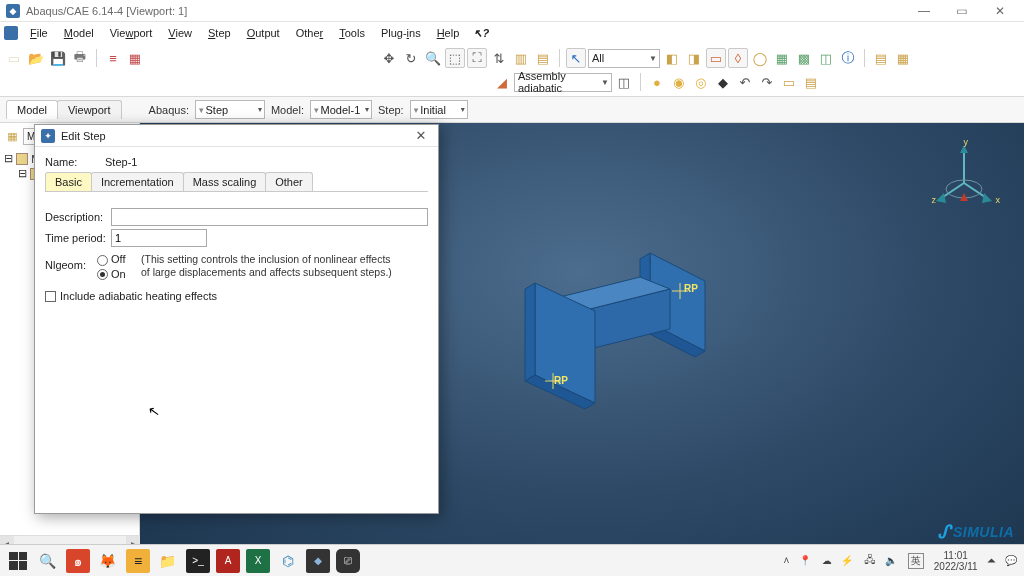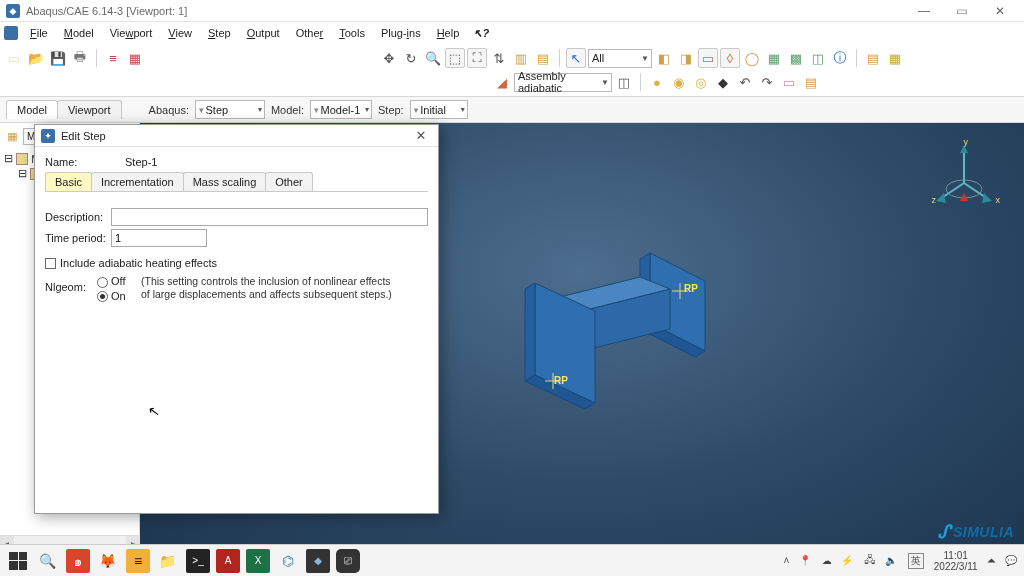--- a/index.html
+++ b/index.html
@@ -58,21 +58,21 @@
   .taskbar .task-icon { width:24px;height:24px; display:flex;align-items:center;justify-content:center; font-size:14px; border-radius:2px;}
   .taskbar .tray { margin-left:auto; display:flex; align-items:center; gap:10px; font-size:10px; color:#444;}
   .taskbar .clock { text-align:center; line-height:1.1;}
   
   .dialog { position:absolute; left:34px; top:124px; width:405px; height:390px; background:#fff; border:1px solid #9a9a9a; box-shadow:3px 3px 14px rgba(0,0,0,0.35);}
   .dialog .dlg-title { height:22px; background:#fff; border-bottom:1px solid #e2e2e2; display:flex; align-items:center; padding:0 6px; font-size:11px;}
   .dialog .dlg-title .icon { width:14px;height:14px; background:#3b6fa8; margin-right:6px; border-radius:2px; display:flex;align-items:center;justify-content:center;color:#fff;font-size:9px;}
   .dialog .close { margin-left:auto; width:22px; text-align:center; color:#555; font-size:13px;}
   .dialog .body { padding:6px 10px; font-size:11px;}
   .dialog .row { display:flex; align-items:center; margin:3px 0; }
-  .dialog .row label.fld { width:80px;}
+  .dialog .row label.fld { width:60px;}
   .dialog .tabs { display:flex; border-bottom:1px solid #c9c9c9; margin-top:4px;}
   .dialog .tabs .dtab { padding:3px 9px; border:1px solid #c9c9c9; background:#f3f3f3; margin-right:-1px; border-bottom:none; border-radius:3px 3px 0 0;}
   .dialog .tabs .dtab.active { background:#fef9c3;}
   .dialog input[type=text]{ border:1px solid #a8a8a8; height:18px; padding:0 3px; font-size:11px; width:100%;}
   .dialog .nlgeom-note { font-size:10.5px; color:#333; line-height:1.25;}
   .dialog .footer { position:absolute; left:0; right:0; bottom:0; height:32px; display:flex; align-items:center; justify-content:space-around; border-top:1px solid #e2e2e2; background:#f7f7f7;}
   .dialog .footer button { width:90px; height:21px; border:1px solid #9a9a9a; background:linear-gradient(#fdfdfd,#eaeaea); font-size:11px; border-radius:2px;}
   .dialog .footer button.primary { box-shadow:0 0 0 1px #5a9bd4;}
   .radio { width:11px;height:11px; border:1px solid #666; border-radius:50%; display:inline-flex;align-items:center;justify-content:center; margin-right:3px; vertical-align:middle;}
   .radio.sel::after{content:"";width:5px;height:5px;background:#333;border-radius:50%;}
@@ -83,21 +83,21 @@
   .hscroll .l{left:0;} .hscroll .r{right:0;}
   .cursor { position:absolute; left:113px; top:278px; font-size:14px; color:#000; pointer-events:none; z-index:50; transform:rotate(-10deg);}
   .rp-label { position:absolute; color:#f5e663; font-size:10px; font-weight:bold;}
   .axis-label{position:absolute;font-size:9px;color:#e8d96a;}
 </style>
 </head>
 <body>
 
 <div class="titlebar">
   <div class="app-icon">◆</div>
-  <div class="title">Abaqus/CAE 6.14-3   [Viewport: 1]</div>
+  <div class="title">Abaqus/CAE 6.14-4   [Viewport: 1]</div>
   <div class="win-controls">
     <div class="win-btn">—</div>
     <div class="win-btn">▭</div>
     <div class="win-btn">✕</div>
   </div>
 </div>
 
 <div class="menubar">
   <div class="file-icon"></div>
   <div class="menu-item"><u>F</u><span>ile</span></div>
@@ -128,21 +128,21 @@
     <div class="tbtn">✥</div>
     <div class="tbtn">↻</div>
     <div class="tbtn">🔍</div>
     <div class="tbtn box">⬚</div>
     <div class="tbtn box">⛶</div>
     <div class="tbtn">⇅</div>
     <div class="tbtn" style="color:#caa24a">▥</div>
     <div class="tbtn" style="color:#caa24a">▤</div>
     <div class="divider"></div>
     <div class="tbtn box" style="color:#2a6cc0">↖</div>
-    <div class="select-field" style="width:64px">
+    <div class="select-field" style="width:72px">
       <span>All</span>
         <span class="arrow">▼</span>
     </div>
     <div class="tbtn" style="color:#caa24a">◧</div>
     <div class="tbtn" style="color:#caa24a">◨</div>
     <div class="tbtn box" style="color:#d06a3a">▭</div>
     <div class="tbtn box" style="color:#d06a3a">◊</div>
     <div class="tbtn" style="color:#caa24a">◯</div>
     <div class="tbtn" style="color:#5aa06a">▦</div>
     <div class="tbtn" style="color:#5aa06a">▩</div>
@@ -303,34 +303,34 @@
       <div class="dtab">Other</div>
     </div>
     <div class="row" style="margin-top:16px">
         <label style="width:66px">Description:</label>
       <input type="text" style="flex: 1 1 0%;" value="">
     </div>
     <div class="row">
         <label style="width:66px">Time period:</label>
       <input type="text" style="width: 96px;" value="1">
     </div>
-    <div class="row" style="margin-top:10px">
-      <span class="chk"></span>
-      <span>Include adiabatic heating effects</span>
-    </div>
     <div class="row" style="align-items:flex-start;margin-top:6px">
       <label style="width:52px;padding-top:6px">Nlgeom:</label>
       <div style="width:44px">
         <div><span class="radio"></span><span>Off</span></div>
         <div style="margin-top:2px"><span class="radio sel"></span><span>On</span></div>
       </div>
       <div class="nlgeom-note">
         <div>(This setting controls the inclusion of nonlinear effects</div>
         <div>of large displacements and affects subsequent steps.)</div>
       </div>
+    </div>
+    <div class="row" style="margin-top:10px">
+      <span class="chk"></span>
+      <span>Include adiabatic heating effects</span>
     </div>
   </div>
   <div class="cursor">↖</div>
 </div>
 
 <div class="taskbar">
   <div class="task-icon">
       <div class="start">
         <div></div>
         <div></div>

